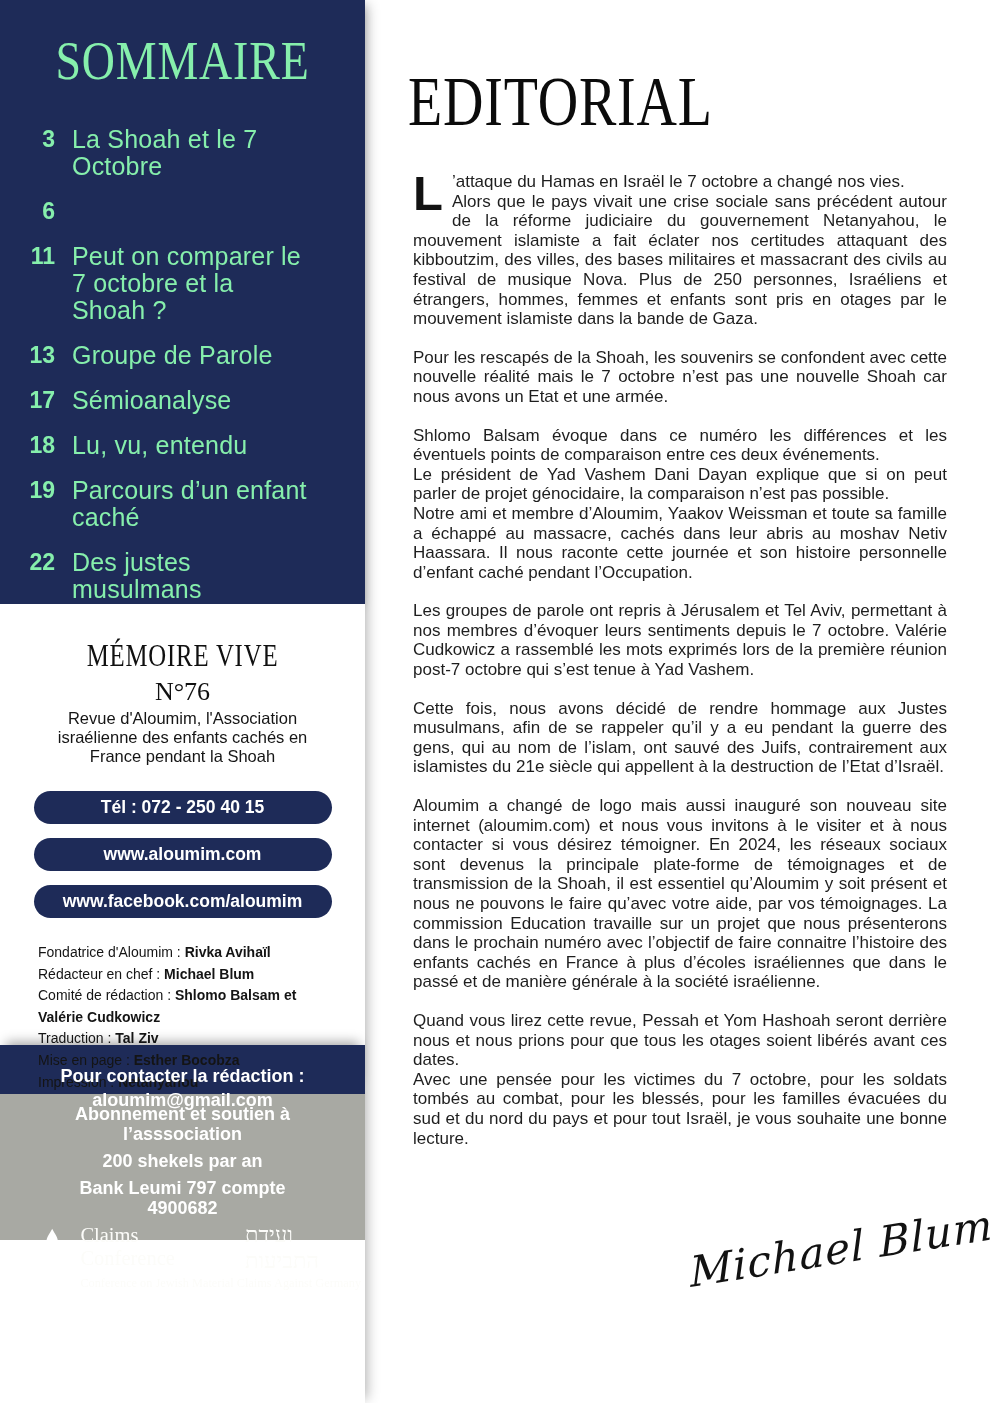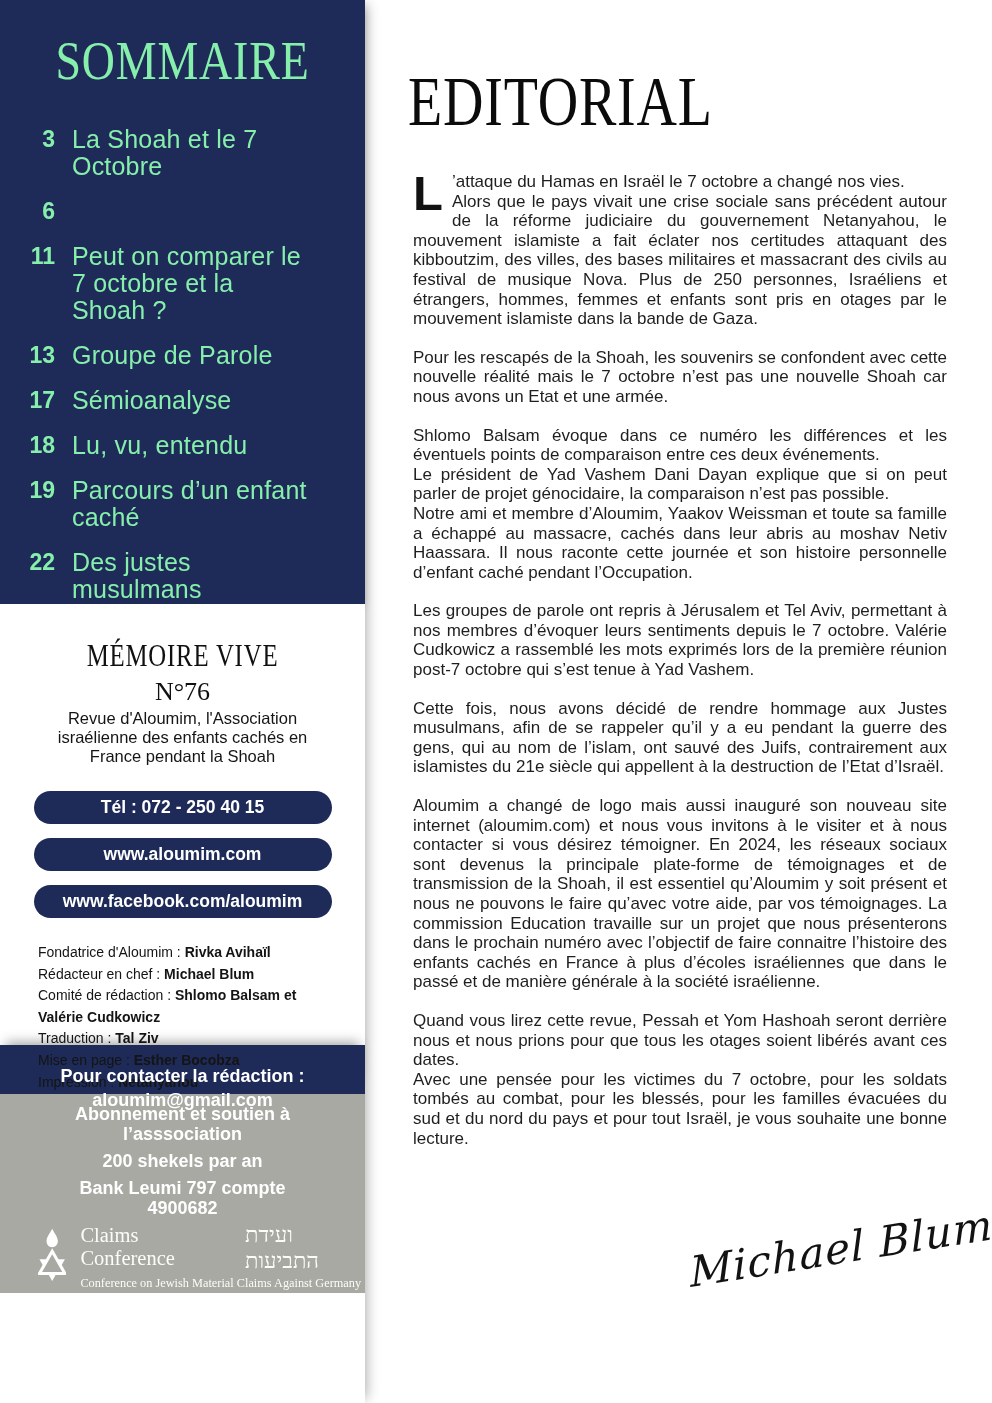--- a/index.html
+++ b/index.html
@@ -26,21 +26,21 @@
   .pills{margin-top:25px;}
   .pill{display:block;width:298px;height:33px;margin:0 auto 14px;background:var(--navy);
         border-radius:17px;color:#fff;font-weight:700;font-size:17.5px;line-height:33px;
         text-align:center;text-decoration:none;}
   .credits{margin:24px 0 0;padding:0 20px 0 38px;text-align:left;font-size:14px;line-height:21.6px;color:#141414;}
   .credit-name{font-weight:700;}
 
   .sb-contact{height:49px;background:var(--navy);color:#fff;font-weight:700;font-size:18px;
               line-height:24px;text-align:center;padding-top:19px;box-sizing:border-box;
               box-shadow:0 -9px 12px -6px rgba(0,0,0,.35);}
-  .sb-gray{height:199px;background:var(--gray);color:#fff;font-weight:700;text-align:center;box-sizing:border-box;}
+  .sb-gray{height:146px;background:var(--gray);color:#fff;font-weight:700;text-align:center;box-sizing:border-box;}
   .gray-l1{width:250px;margin:0 auto;padding-top:10px;font-size:18px;line-height:20px;}
   .gray-l2{margin-top:7px;font-size:18px;line-height:20px;}
   .gray-l3{width:262px;margin:7px auto 0;font-size:18px;line-height:20px;}
   .cc{display:flex;align-items:center;gap:14px;margin:4px 0 0 38px;text-align:left;}
   .cc-texts{display:flex;flex-direction:column;}
   .cc-row{display:flex;align-items:baseline;}
   .cc-name{font-family:"Liberation Serif",serif;font-weight:400;font-size:20.5px;color:#fcfcf9;}
   .cc-heb{font-family:"Liberation Serif",serif;font-weight:400;font-size:22px;margin-left:16px;color:#fcfcf9;}
   .cc-tag{font-family:"Liberation Serif",serif;font-weight:400;font-size:12.3px;margin-top:2px;color:#fcfcf9;}
 

